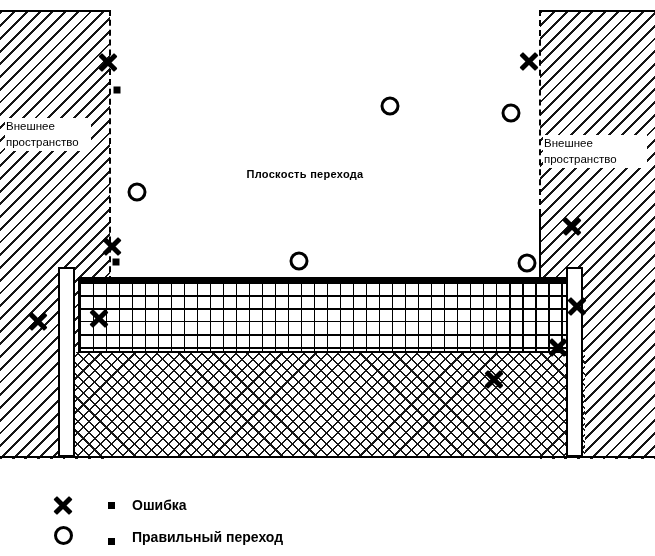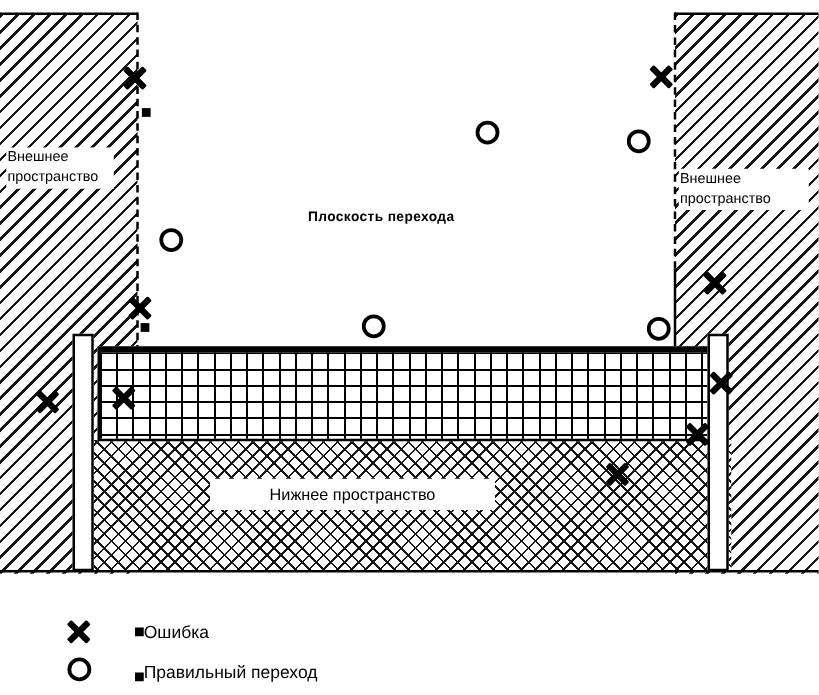--- a/index.html
+++ b/index.html
@@ -58,21 +58,21 @@
   .mark-x::after{transform:rotate(-45deg);}
   .mark-o{width:13px;height:13px;border:3px solid #000;border-radius:50%;background:#fff;box-sizing:content-box;display:inline-block;}
   .mark-sq{width:7px;height:7px;background:#000;display:inline-block;}
   .abs{position:absolute;transform:translate(-50%,-50%);}
   
   .legend-row{position:absolute;left:50px;display:flex;align-items:center;}
   .legend-row.r1{top:494px;}
   .legend-row.r2{top:526px;align-items:flex-end;}
   .legend-row .mcell{width:26px;display:flex;justify-content:center;align-items:center;}
   .legend-row .mark-sq{margin-left:32px;}
-  .legend-label{margin-left:0;font-weight:normal;font-size:14px;white-space:nowrap;}
+  .legend-label{margin-left:17px;font-weight:bold;font-size:14px;white-space:nowrap;}
 </style>
 </head>
 <body>
 
 <div class="canvas">
 
   <div class="hatch left"></div>
   <div class="hatch right"></div>
 
   <div class="dashed dl"></div>
@@ -84,21 +84,20 @@
   <div class="gridband"></div>
 
   <div class="post pl"></div>
   <div class="post pr"></div>
 
   <div class="groundline"></div>
 
   <div class="lbl lbl-outer-left">Внешнее пространство</div>
   <div class="lbl lbl-outer-right">Внешнее пространство</div>
   <div class="lbl lbl-plane">Плоскость перехода</div>
-  <div class="lbl lbl-lower">Нижнее пространство</div>
 
   <div id="markers">
       <div class="mark-x abs" style="left: 108px; top: 62px;"></div>
       <div class="mark-x abs" style="left: 529px; top: 61px;"></div>
       <div class="mark-x abs" style="left: 112px; top: 246px;"></div>
       <div class="mark-x abs" style="left: 572px; top: 226px;"></div>
       <div class="mark-x abs" style="left: 577px; top: 306px;"></div>
       <div class="mark-x abs" style="left: 558px; top: 347px;"></div>
       <div class="mark-x abs" style="left: 38px; top: 321px;"></div>
       <div class="mark-x abs" style="left: 99px; top: 318px;"></div>

